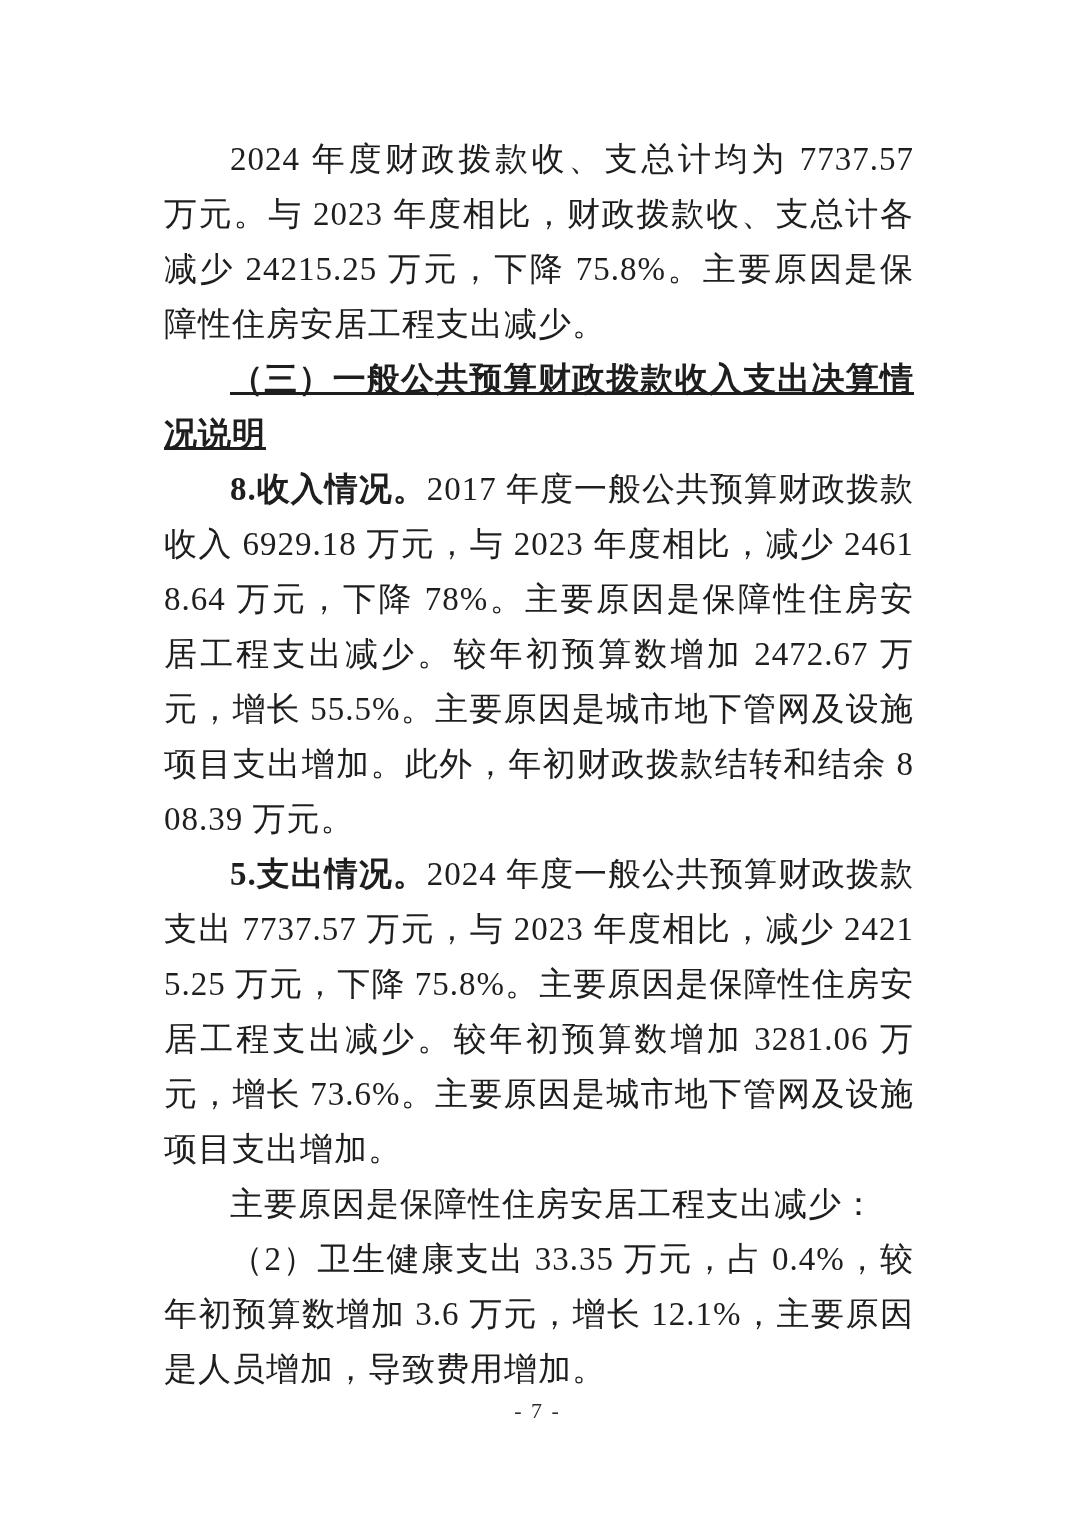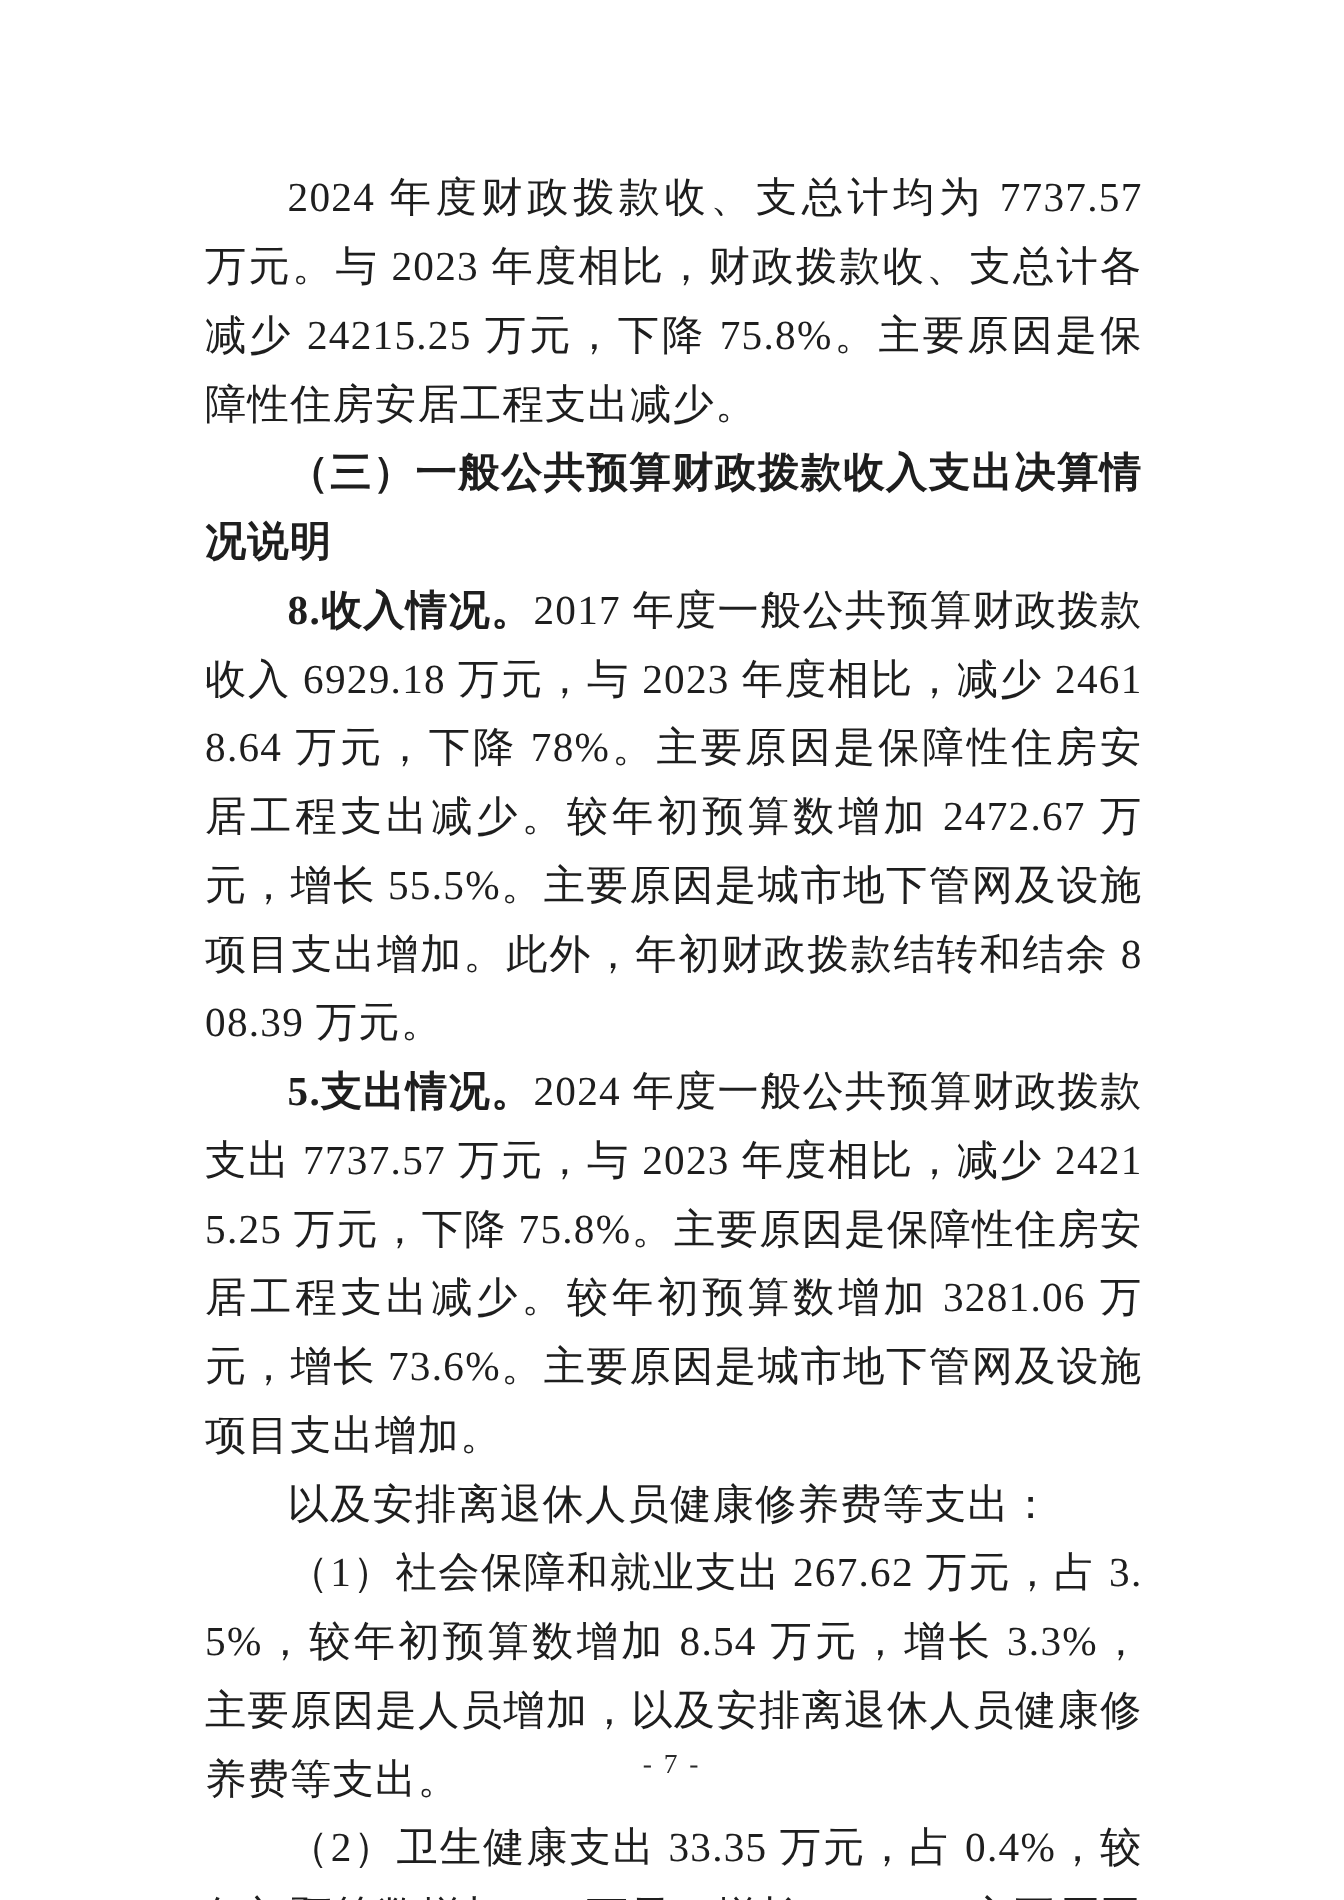--- a/index.html
+++ b/index.html
@@ -21,21 +21,21 @@
   }
   .para {
     font-size: 33px;
     line-height: 55px;
     text-align: justify;
     text-indent: 2em;
     letter-spacing: 1px;
     word-break: break-all;
   }
   .para .lead { font-weight: bold; }
-  .heading { font-weight: bold; }
+  .heading { font-weight: bold; text-decoration: underline; }
   .footer {
     position: absolute;
     left: 0;
     top: 1398px;
     width: 100%;
     text-align: center;
     font-size: 22px;
     letter-spacing: 2px;
     color: #2a2a2a;
   }
@@ -56,26 +56,23 @@
 
     <p class="para">
       <span class="lead">8.收入情况。</span><span>2017 年度一般公共预算财政拨款收入 6929.18 万元，与 2023 年度相比，减少 24618.64 万元，下降 78%。主要原因是保障性住房安居工程支出减少。较年初预算数增加 2472.67 万元，增长 55.5%。主要原因是城市地下管网及设施项目支出增加。此外，年初财政拨款结转和结余 808.39 万元。</span>
     </p>
 
     <p class="para">
       <span class="lead">5.支出情况。</span><span>2024 年度一般公共预算财政拨款支出 7737.57 万元，与 2023 年度相比，减少 24215.25 万元，下降 75.8%。主要原因是保障性住房安居工程支出减少。较年初预算数增加 3281.06 万元，增长 73.6%。主要原因是城市地下管网及设施项目支出增加。</span>
     </p>
 
     <p class="para">
-      <span>以及安排离退休人员健康修养费等支出：</span>
+      <span>主要原因是保障性住房安居工程支出减少：</span>
     </p>
 
-    <p class="para">
-      <span>（1）社会保障和就业支出 267.62 万元，占 3.5%，较年初预算数增加 8.54 万元，增长 3.3%，主要原因是人员增加，以及安排离退休人员健康修养费等支出。</span>
-    </p>
 
     <p class="para">
       <span>（2）卫生健康支出 33.35 万元，占 0.4%，较年初预算数增加 3.6 万元，增长 12.1%，主要原因是人员增加，导致费用增加。</span>
     </p>
 
   </div>
 
   <div class="footer">- 7 -</div>
 </div>
 

